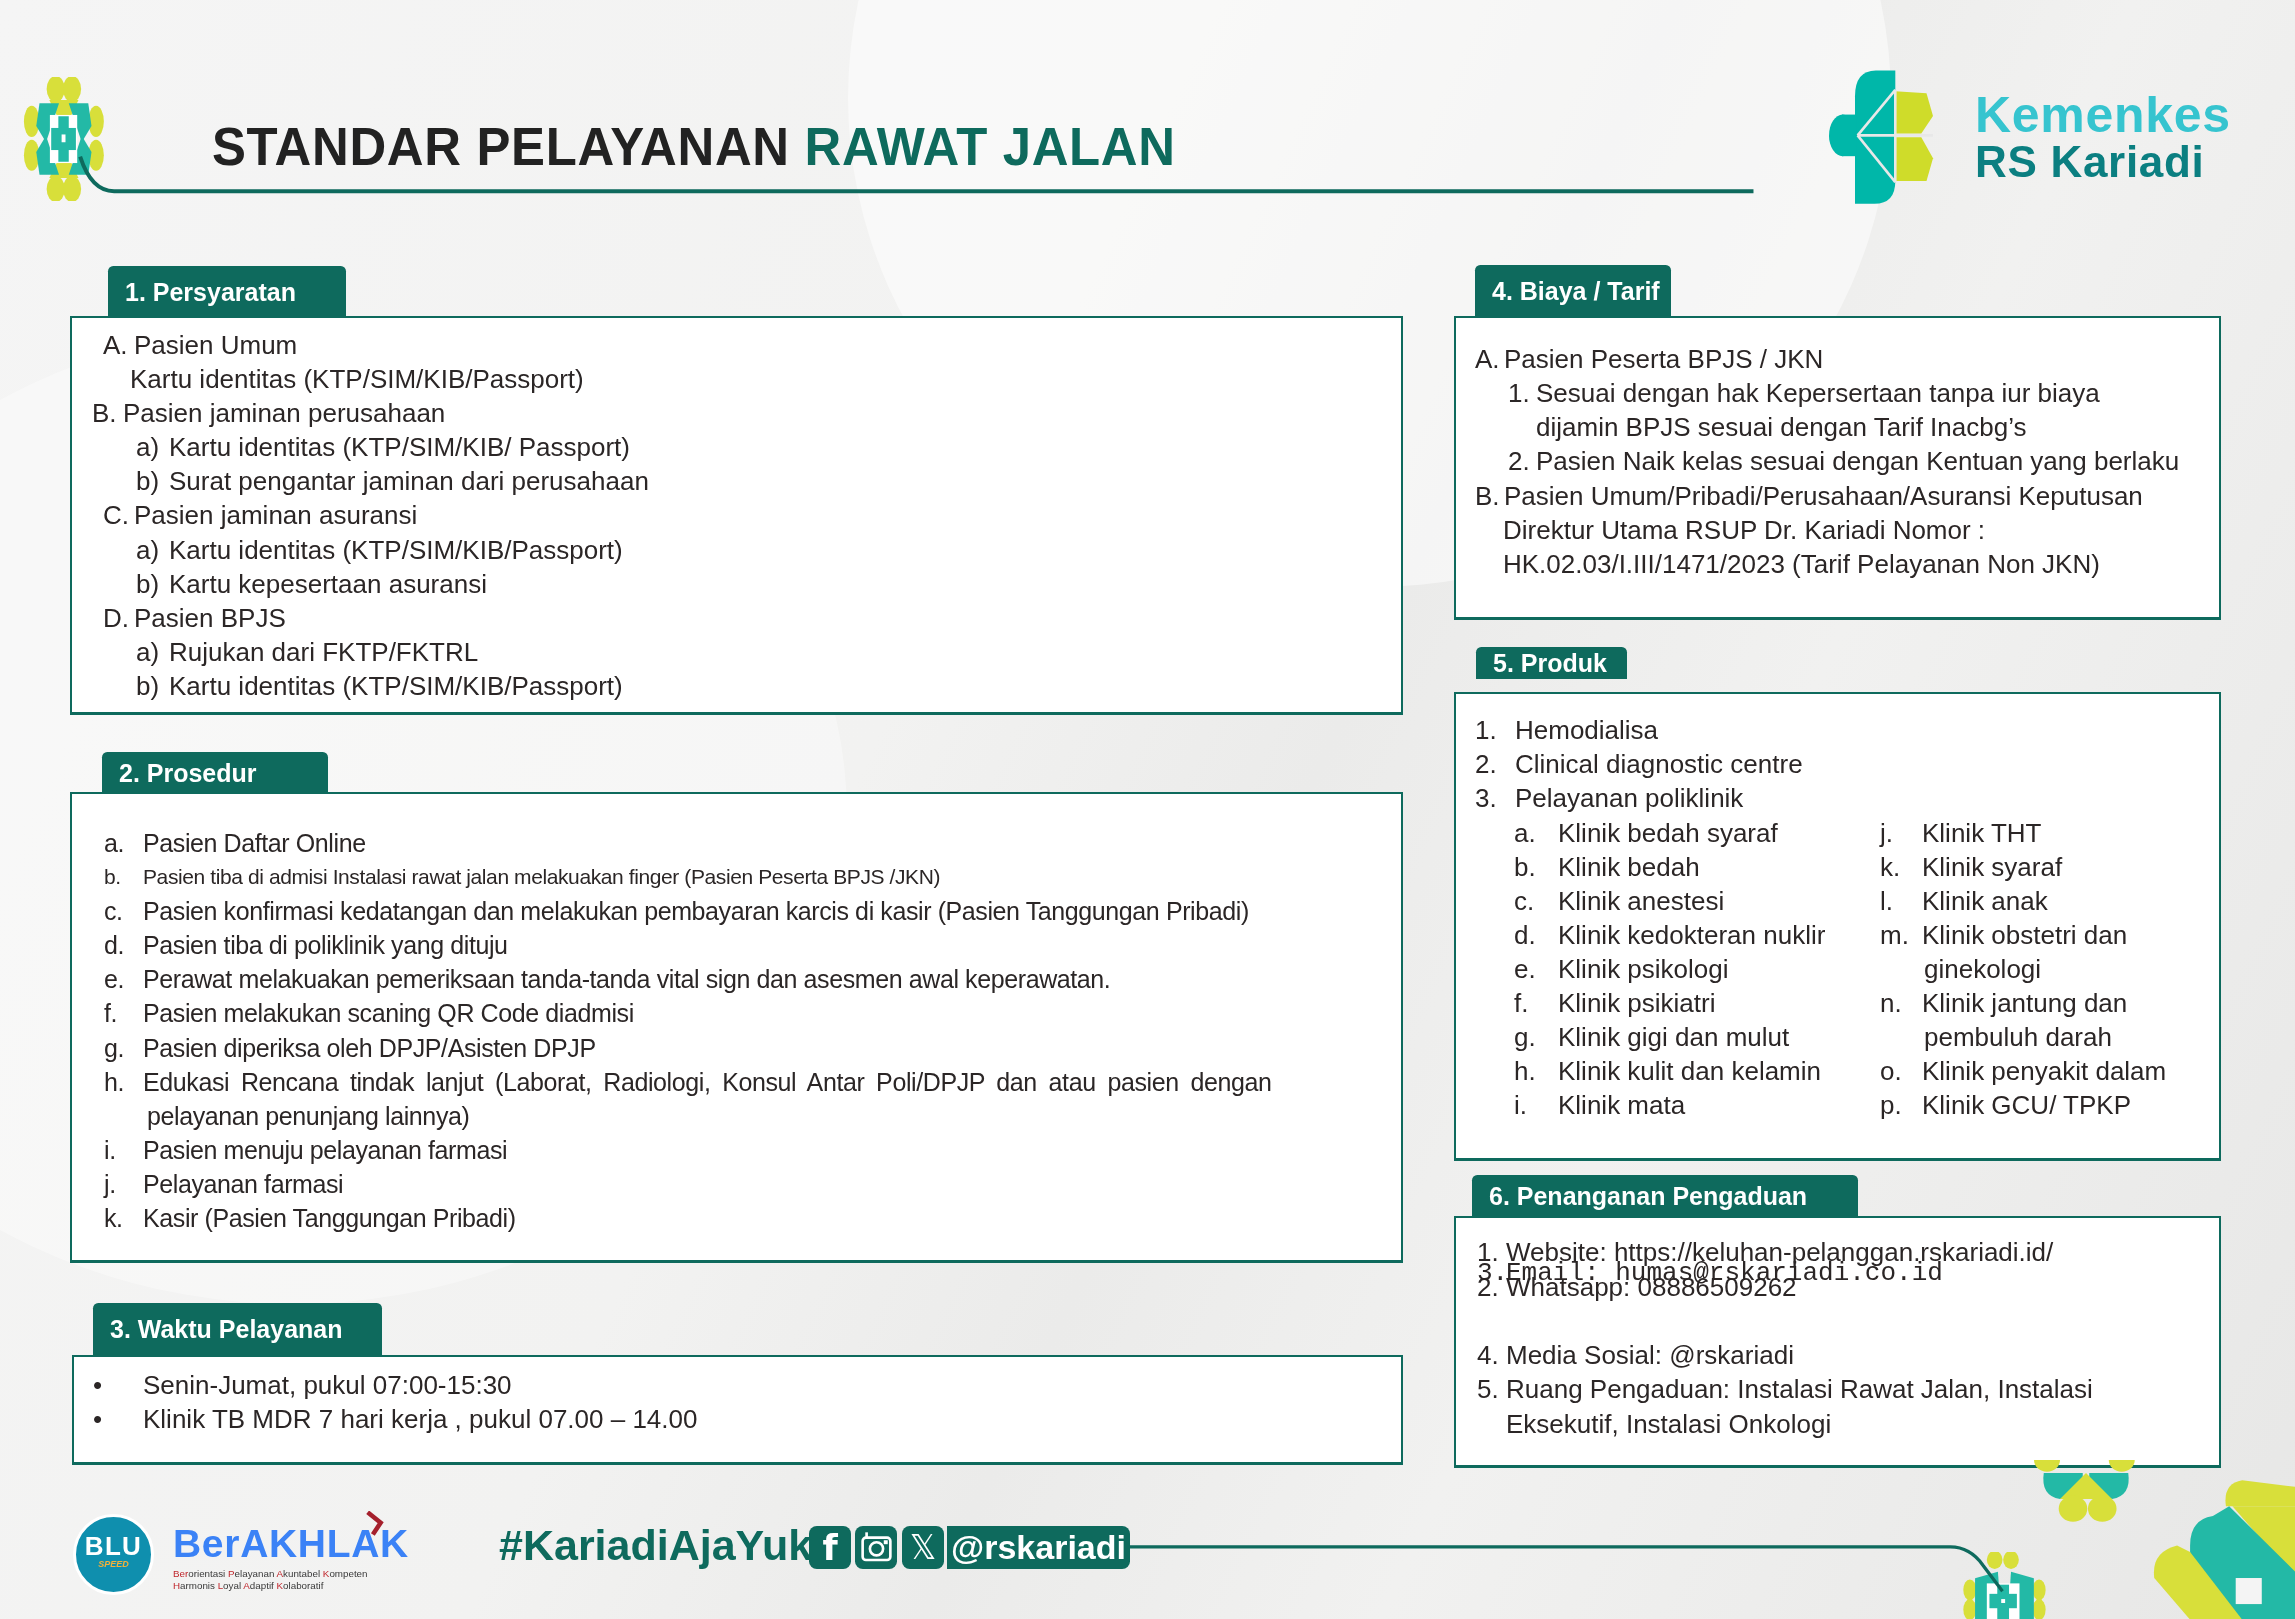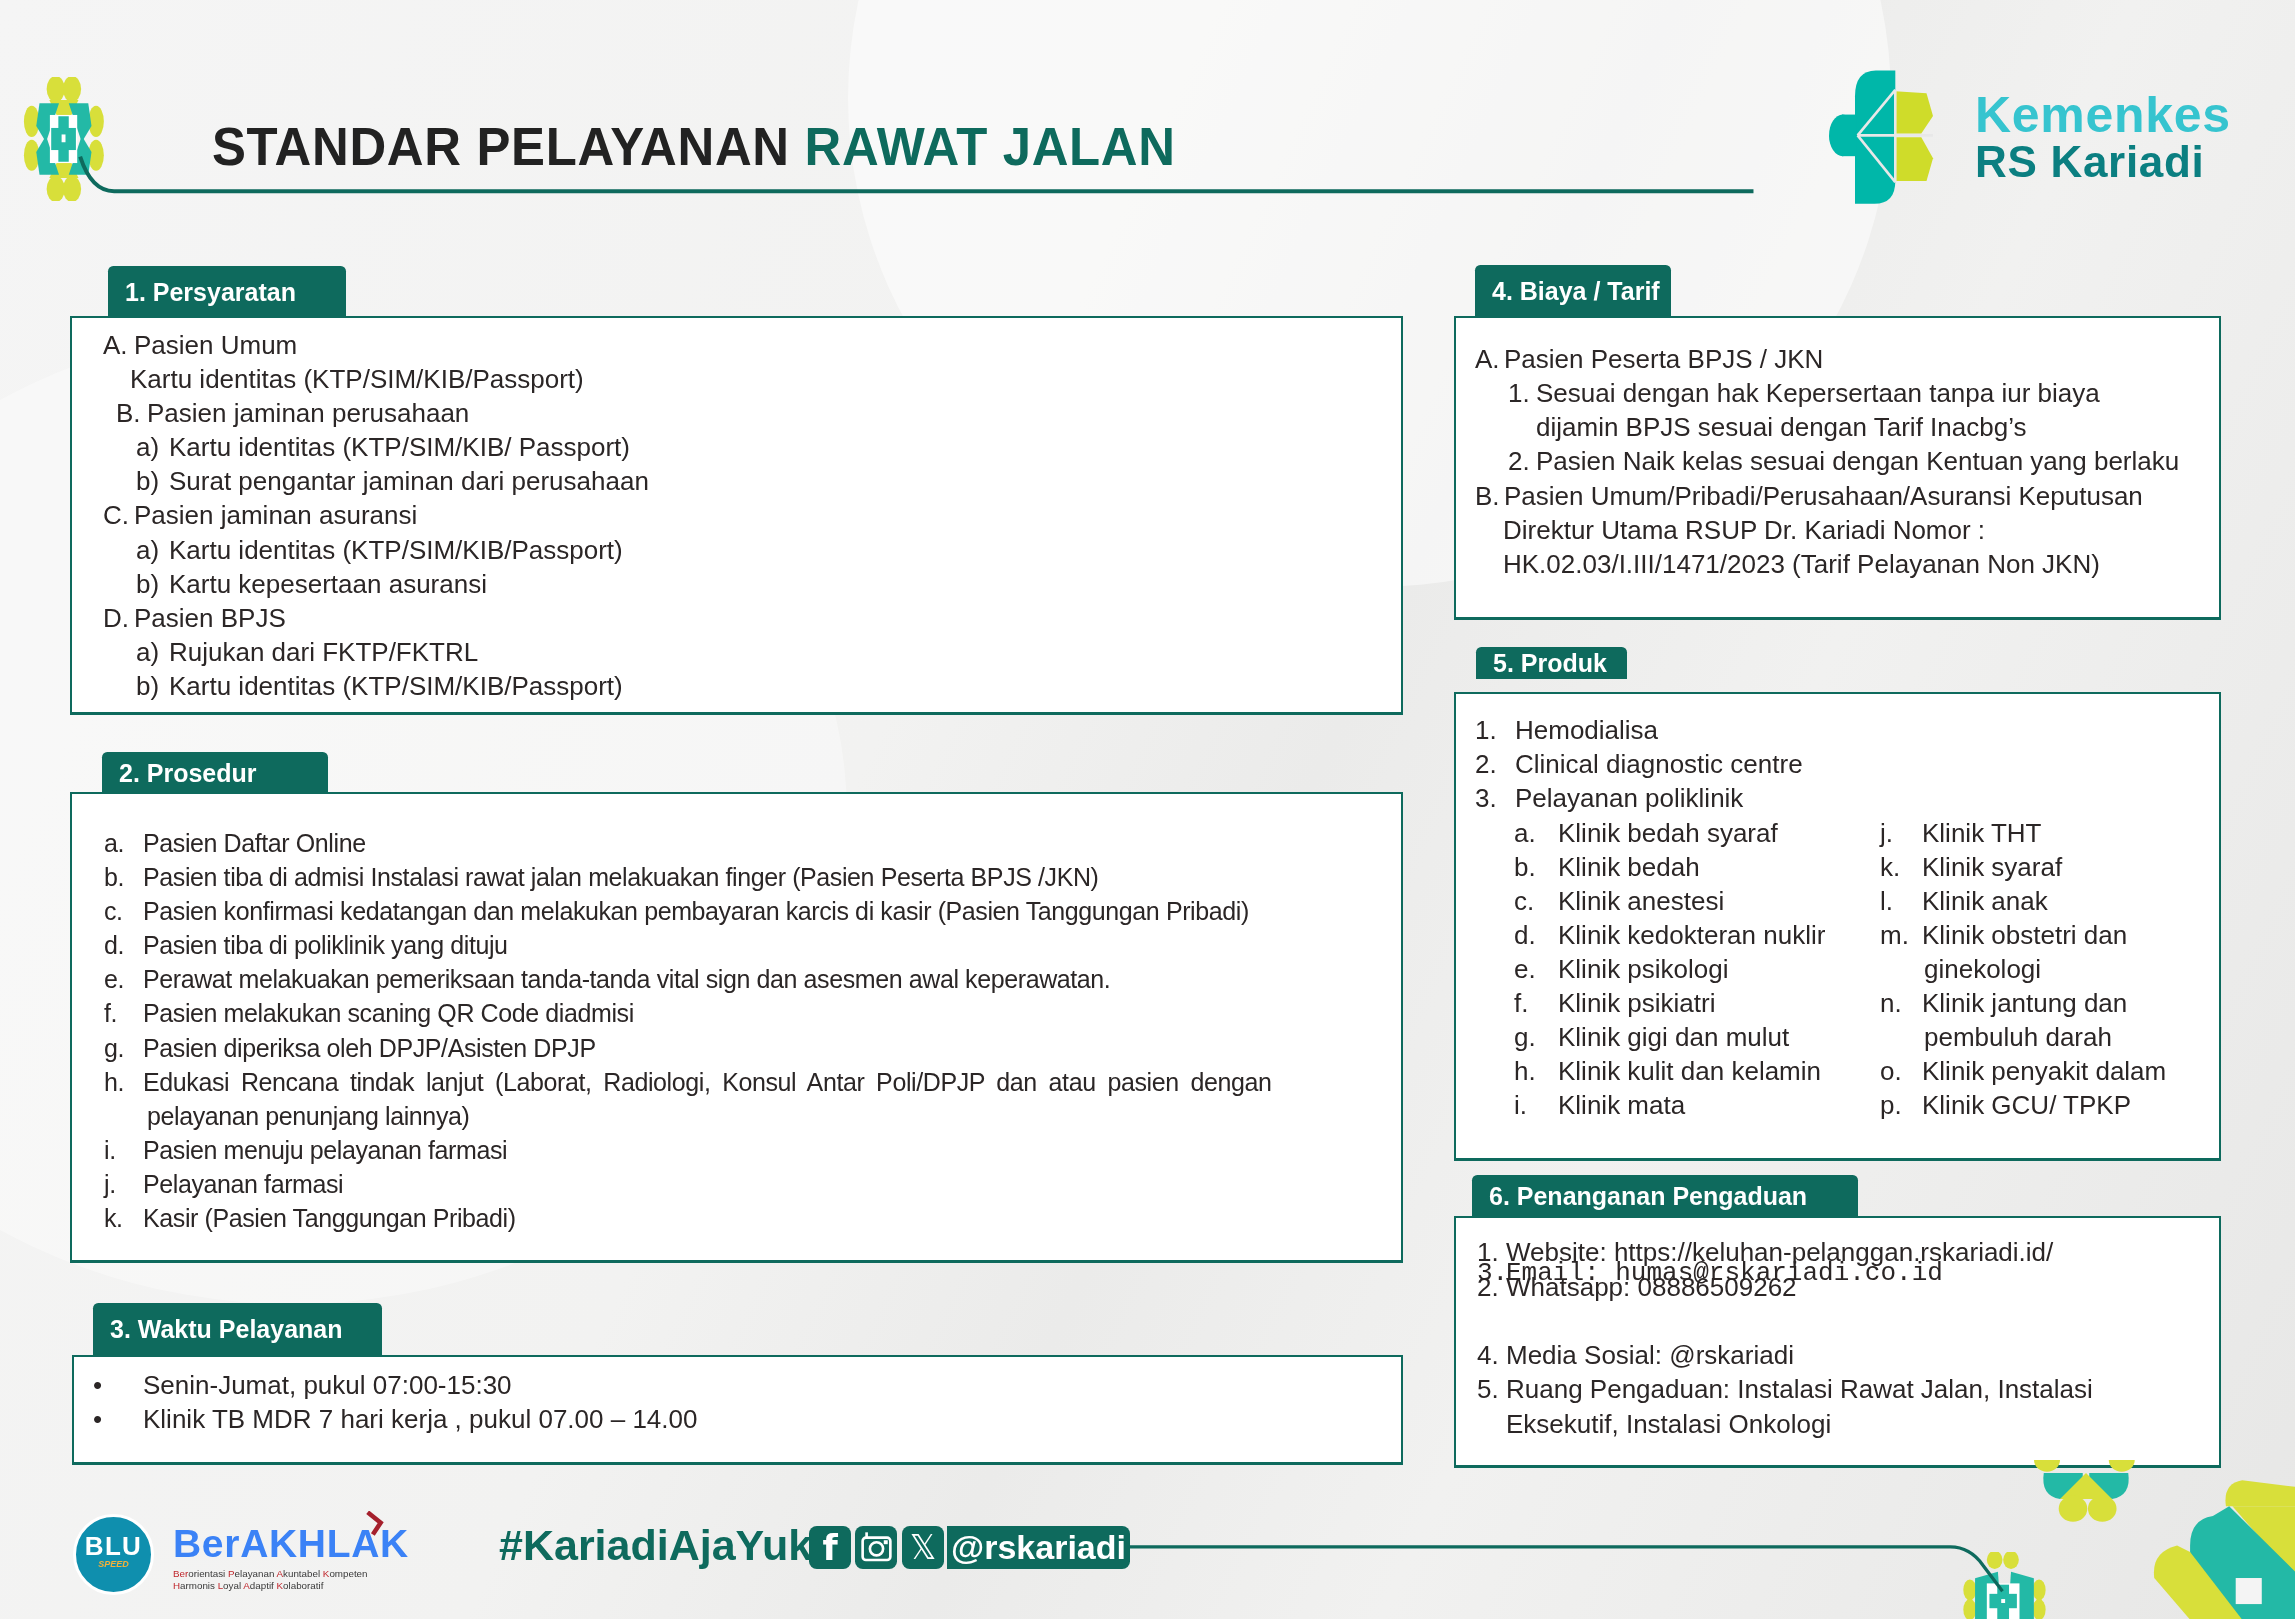--- a/index.html
+++ b/index.html
@@ -93,37 +93,37 @@
 </svg>
 <div class="kemenkes">Kemenkes</div>
 <div class="rskariadi">RS Kariadi</div>
 
 <div class="tab" style="left:108px;top:266px;width:238px;height:52px;">
   <span>1. Persyaratan</span>
 </div>
 <div class="box" style="left:70px;top:316px;width:1333px;height:399px;"></div>
 <div class="line" style="left: 103px; top: 328px;"><span class="lbl" style="width: 31px;">A.</span><span>Pasien Umum</span></div>
 <div class="line" style="left: 130px; top: 362px;"><span class="lbl" style="width: 0px;"></span><span>Kartu identitas (KTP/SIM/KIB/Passport)</span></div>
-<div class="line" style="left: 116px; top: 396px;"><span class="lbl" style="width: 31px;">B.</span><span>Pasien jaminan perusahaan</span></div>
+<div class="line" style="left: 92px; top: 396px;"><span class="lbl" style="width: 31px;">B.</span><span>Pasien jaminan perusahaan</span></div>
 <div class="line" style="left: 136px; top: 430px;"><span class="lbl" style="width: 33px;">a)</span><span>Kartu identitas (KTP/SIM/KIB/ Passport)</span></div>
 <div class="line" style="left: 136px; top: 464px;"><span class="lbl" style="width: 33px;">b)</span><span>Surat pengantar jaminan dari perusahaan</span></div>
 <div class="line" style="left: 103px; top: 498px;"><span class="lbl" style="width: 31px;">C.</span><span>Pasien jaminan asuransi</span></div>
 <div class="line" style="left: 136px; top: 533px;"><span class="lbl" style="width: 33px;">a)</span><span>Kartu identitas (KTP/SIM/KIB/Passport)</span></div>
 <div class="line" style="left: 136px; top: 567px;"><span class="lbl" style="width: 33px;">b)</span><span>Kartu kepesertaan asuransi</span></div>
 <div class="line" style="left: 103px; top: 601px;"><span class="lbl" style="width: 31px;">D.</span><span>Pasien BPJS</span></div>
 <div class="line" style="left: 136px; top: 635px;"><span class="lbl" style="width: 33px;">a)</span><span>Rujukan dari FKTP/FKTRL</span></div>
 <div class="line" style="left: 136px; top: 669px;"><span class="lbl" style="width: 33px;">b)</span><span>Kartu identitas (KTP/SIM/KIB/Passport)</span></div>
 <div id="s1"></div>
 
 <div class="tab" style="left:102px;top:752px;width:226px;height:42px;">
   <span>2. Prosedur</span>
 </div>
 <div class="box" style="left:70px;top:792px;width:1333px;height:471px;"></div>
 <div class="line" style="left: 104px; top: 826px; font-size: 25px; letter-spacing: -0.4px;"><span class="lbl" style="width: 39px;">a.</span><span>Pasien Daftar Online</span></div>
-<div class="line" style="left: 104px; top: 860px; font-size: 25px; letter-spacing: -0.4px;"><span class="lbl" style="width: 39px;">b.</span><span>Pasien tiba di admisi Instalasi rawat jalan melakuakan finger (Pasien Peserta BPJS /JKN)</span></div>
+<div class="line" style="left: 104px; top: 860px; font-size: 21px; letter-spacing: -0.4px;"><span class="lbl" style="width: 39px;">b.</span><span>Pasien tiba di admisi Instalasi rawat jalan melakuakan finger (Pasien Peserta BPJS /JKN)</span></div>
 <div class="line" style="left: 104px; top: 894px; font-size: 25px; letter-spacing: -0.4px;"><span class="lbl" style="width: 39px;">c.</span><span>Pasien konfirmasi kedatangan dan melakukan pembayaran karcis di kasir (Pasien Tanggungan Pribadi)</span></div>
 <div class="line" style="left: 104px; top: 928px; font-size: 25px; letter-spacing: -0.4px;"><span class="lbl" style="width: 39px;">d.</span><span>Pasien tiba di poliklinik yang dituju</span></div>
 <div class="line" style="left: 104px; top: 962px; font-size: 25px; letter-spacing: -0.4px;"><span class="lbl" style="width: 39px;">e.</span><span>Perawat melakuakan pemeriksaan tanda-tanda vital sign dan asesmen awal keperawatan.</span></div>
 <div class="line" style="left: 104px; top: 996px; font-size: 25px; letter-spacing: -0.4px;"><span class="lbl" style="width: 39px;">f.</span><span>Pasien melakukan scaning QR Code diadmisi</span></div>
 <div class="line" style="left: 104px; top: 1031px; font-size: 25px; letter-spacing: -0.4px;"><span class="lbl" style="width: 39px;">g.</span><span>Pasien diperiksa oleh DPJP/Asisten DPJP</span></div>
 <div class="line" style="left: 104px; top: 1065px; font-size: 25px; letter-spacing: -0.4px; width: 1284px; white-space: normal; text-align: justify;"><span class="lbl" style="width: 39px;">h.</span><span style="word-spacing: 5.2px;">Edukasi Rencana tindak lanjut (Laborat, Radiologi, Konsul Antar Poli/DPJP dan atau pasien dengan</span></div>
 <div class="line" style="left: 147px; top: 1099px; font-size: 25px; letter-spacing: -0.4px;"><span>pelayanan penunjang lainnya)</span></div>
 <div class="line" style="left: 104px; top: 1133px; font-size: 25px; letter-spacing: -0.4px;"><span class="lbl" style="width: 39px;">i.</span><span>Pasien menuju pelayanan farmasi</span></div>
 <div class="line" style="left: 104px; top: 1167px; font-size: 25px; letter-spacing: -0.4px;"><span class="lbl" style="width: 39px;">j.</span><span>Pelayanan farmasi</span></div>
 <div class="line" style="left: 104px; top: 1201px; font-size: 25px; letter-spacing: -0.4px;"><span class="lbl" style="width: 39px;">k.</span><span>Kasir (Pasien Tanggungan Pribadi)</span></div>

